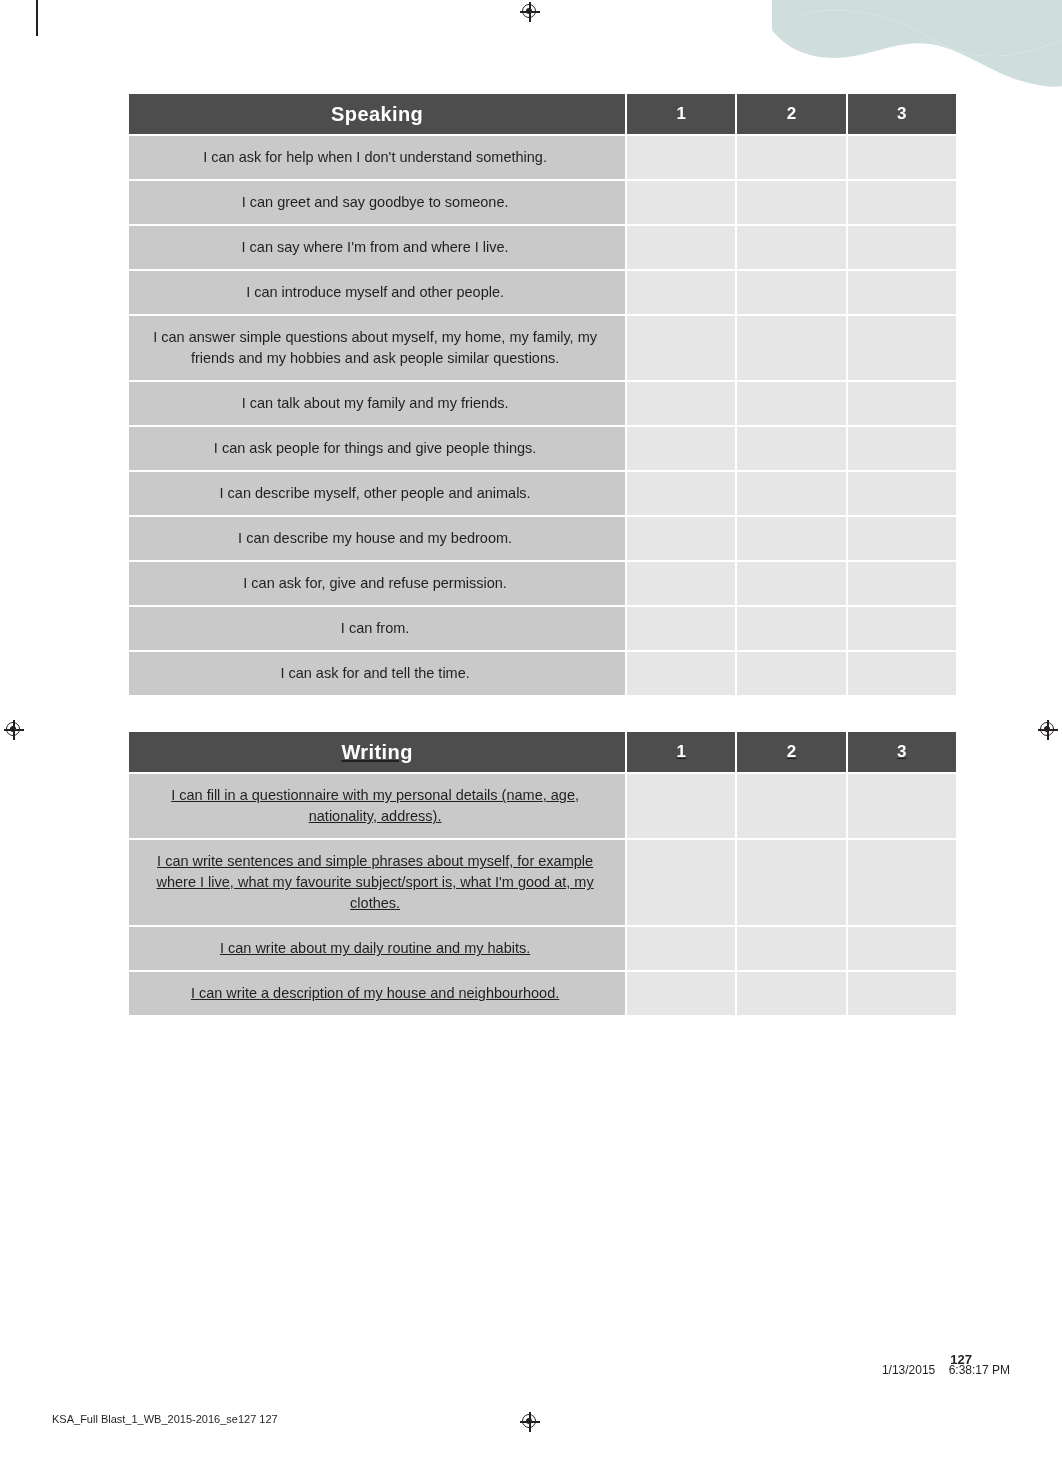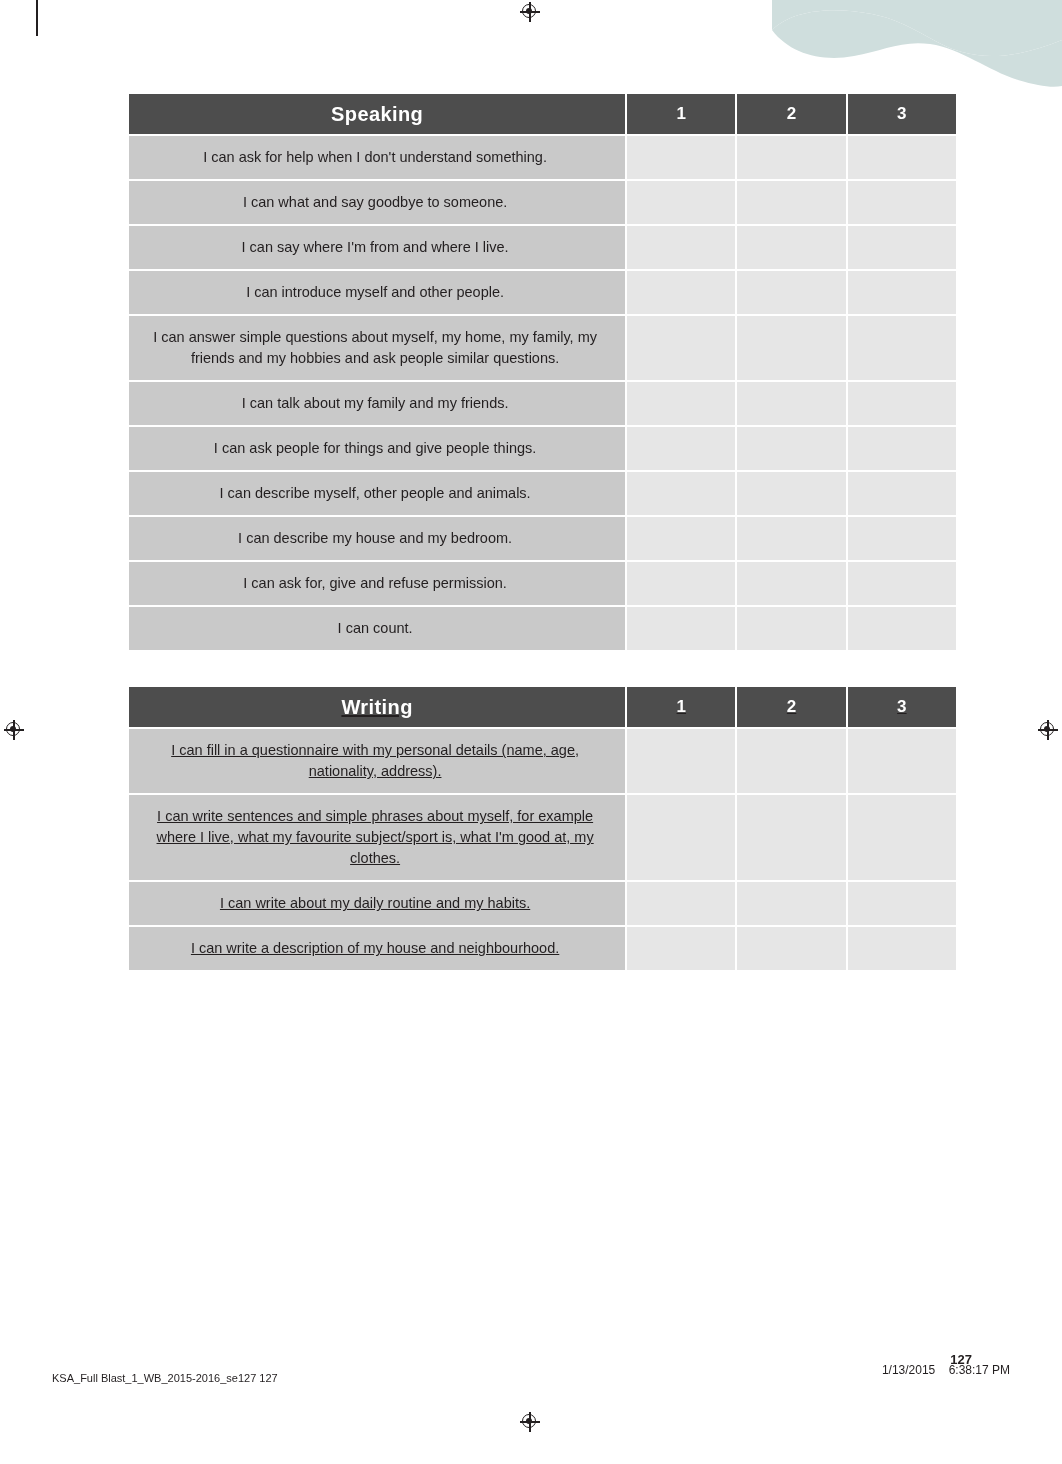--- a/index.html
+++ b/index.html
@@ -120,21 +120,21 @@
     right: 90px;
     top: 1352px;
     font-size: 13px;
     font-weight: bold;
     color: #231f20;
     margin-left: 37px;
   }
   .footer-left {
     position: absolute;
     left: 52px;
-    top: 1372px;
+    top: 1413px;
     font-size: 11px;
     color: #231f20;
   }
   .footer-right {
     position: absolute;
     right: 52px;
     top: 1363px;
     font-size: 12px;
     color: #231f20;
   }
@@ -205,21 +205,21 @@
       <tr>
         <td class="stmt">I can ask for help when I don't understand something.</td>
         <td></td>
           <td class="mark"></td>
         <td></td>
           <td class="mark"></td>
         <td></td>
           <td class="mark"></td>
       </tr>
       <tr>
-        <td class="stmt">I can what and say goodbye to someone.</td>
+        <td class="stmt">I can greet and say goodbye to someone.</td>
         <td></td>
           <td class="mark"></td>
         <td></td>
           <td class="mark"></td>
         <td></td>
           <td class="mark"></td>
       </tr>
       <tr>
         <td class="stmt">I can say where I'm from and where I live.</td>
         <td></td>
@@ -286,21 +286,30 @@
       <tr>
         <td class="stmt">I can ask for, give and refuse permission.</td>
         <td></td>
           <td class="mark"></td>
         <td></td>
           <td class="mark"></td>
         <td></td>
           <td class="mark"></td>
       </tr>
       <tr>
-        <td class="stmt">I can count.</td>
+        <td class="stmt">I can from.</td>
+        <td></td>
+          <td class="mark"></td>
+        <td></td>
+          <td class="mark"></td>
+        <td></td>
+          <td class="mark"></td>
+      </tr>
+      <tr>
+        <td class="stmt">I can ask for and tell the time.</td>
         <td></td>
           <td class="mark"></td>
         <td></td>
           <td class="mark"></td>
         <td></td>
           <td class="mark"></td>
       </tr>
     </tbody>
   </table>
 

